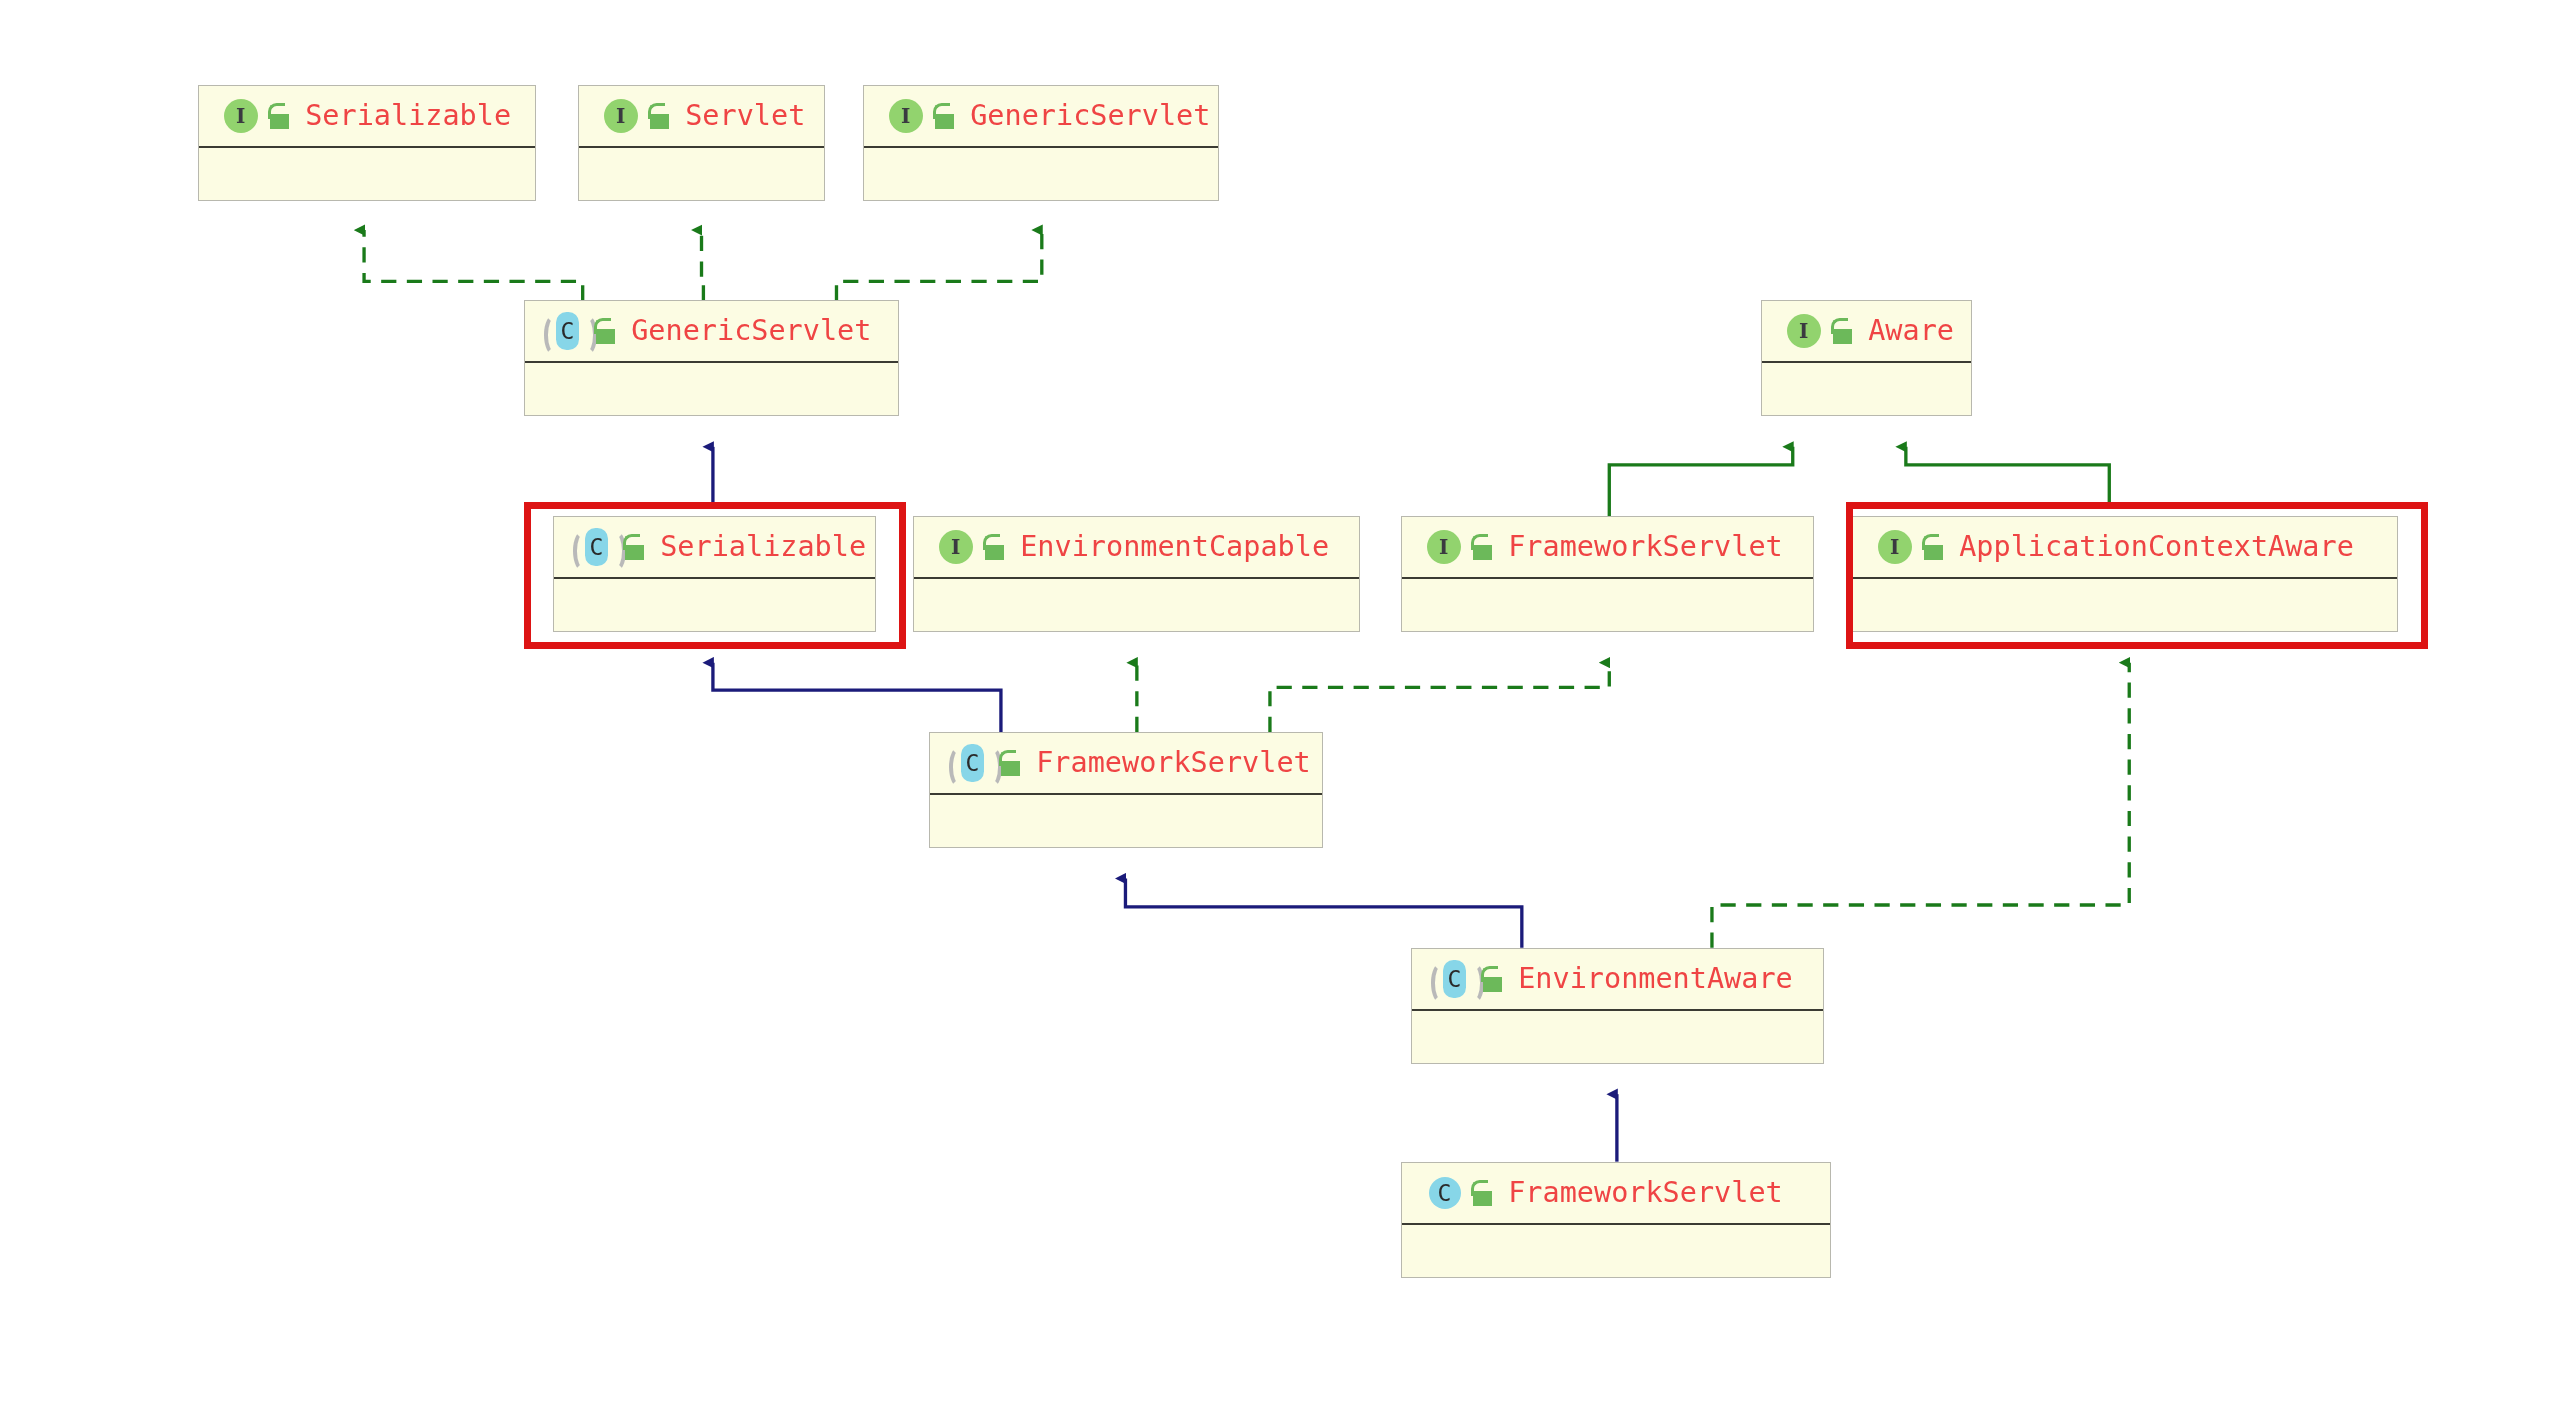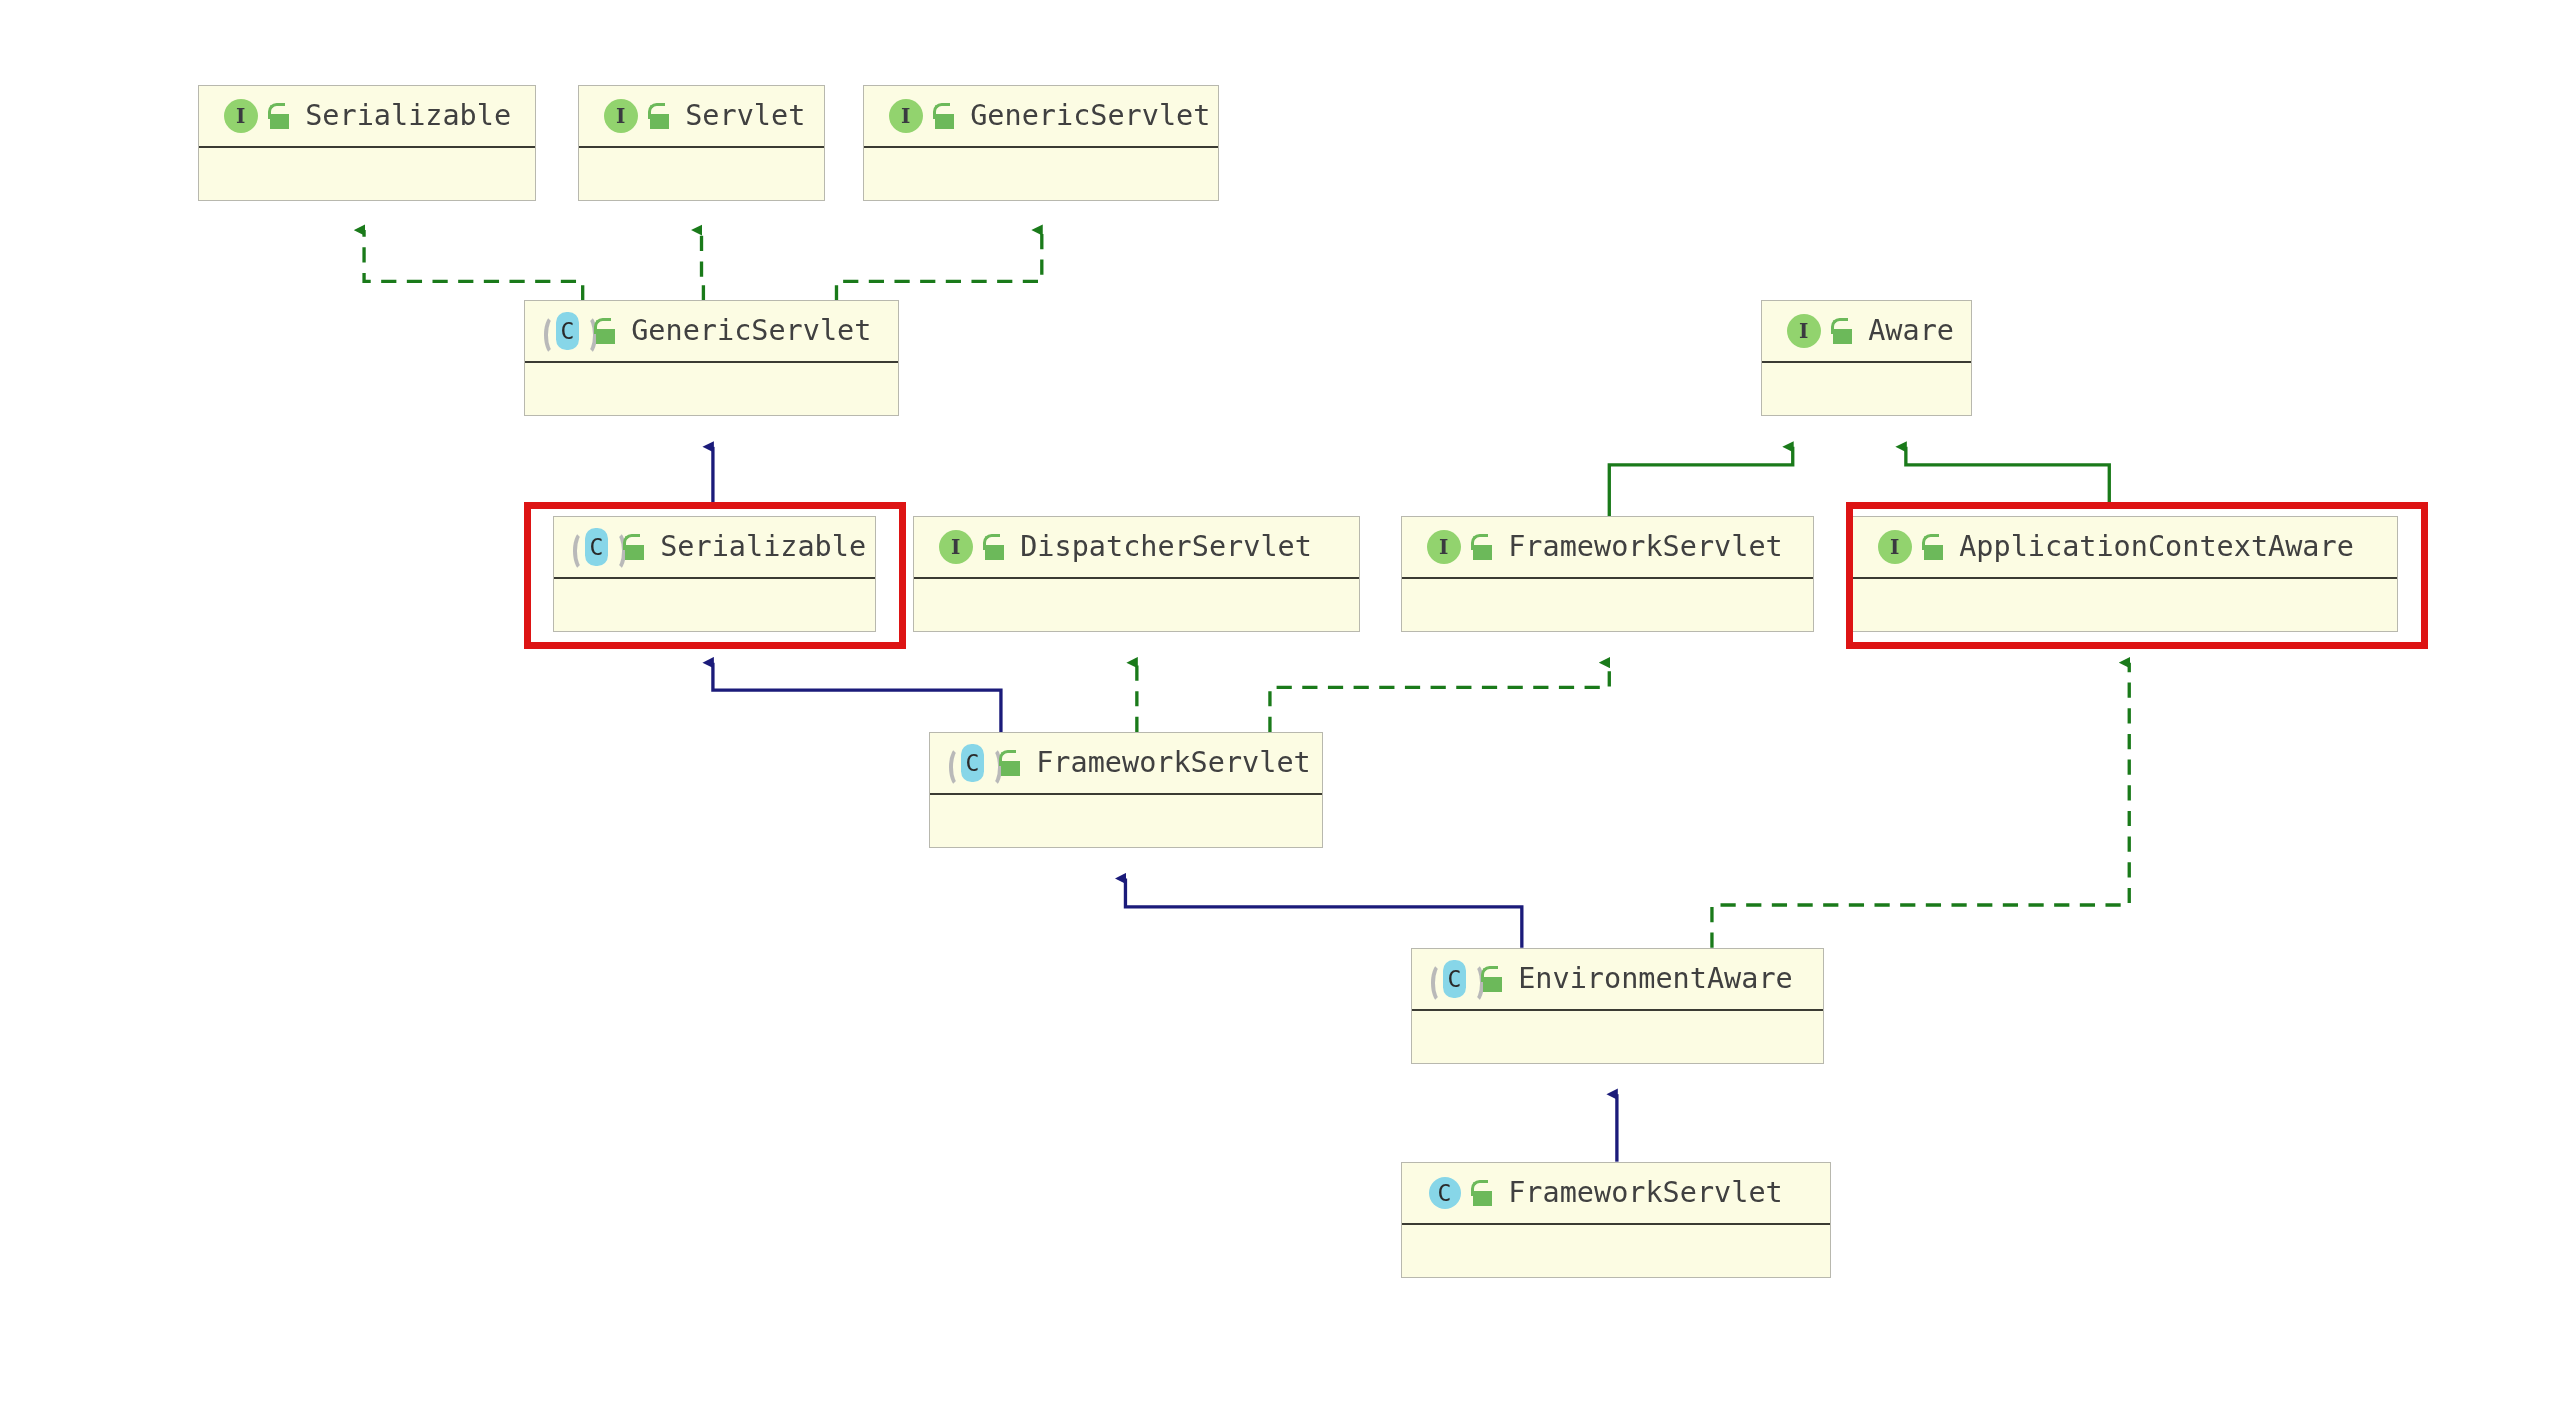--- a/index.html
+++ b/index.html
@@ -58,21 +58,21 @@
     align-items: center;
     padding-left: 17px;
     flex: none;
   }
   .node-body {
     flex: 1 1 auto;
   }
   .node-title {
     font-family: "DejaVu Sans Mono", "Liberation Mono", monospace;
     font-size: 28.5px;
-    color: #404040;
+    color: #ef4444;
     letter-spacing: 0px;
     white-space: nowrap;
     line-height: 1;
   }
 
   
   .stereo-icon {
     position: relative;
     width: 42px;
     height: 42px;
@@ -352,21 +352,21 @@
     <div class="uml-node" style="left:913px; top:516px; width:447px; height:116px;">
       <div class="node-header">
         <span class="stereo-icon">
           <span class="iface-disc"></span>
             <span class="iface-letter">I</span>
         </span>
         <span class="vis-lock">
           <span class="lock-shackle"></span>
             <span class="lock-body"></span>
         </span>
-        <span class="node-title">DispatcherServlet</span>
+        <span class="node-title">EnvironmentCapable</span>
       </div>
       <div class="node-body"></div>
     </div>
 
     <div class="uml-node" style="left:1401px; top:516px; width:413px; height:116px;">
       <div class="node-header">
         <span class="stereo-icon">
           <span class="iface-disc"></span>
             <span class="iface-letter">I</span>
         </span>

